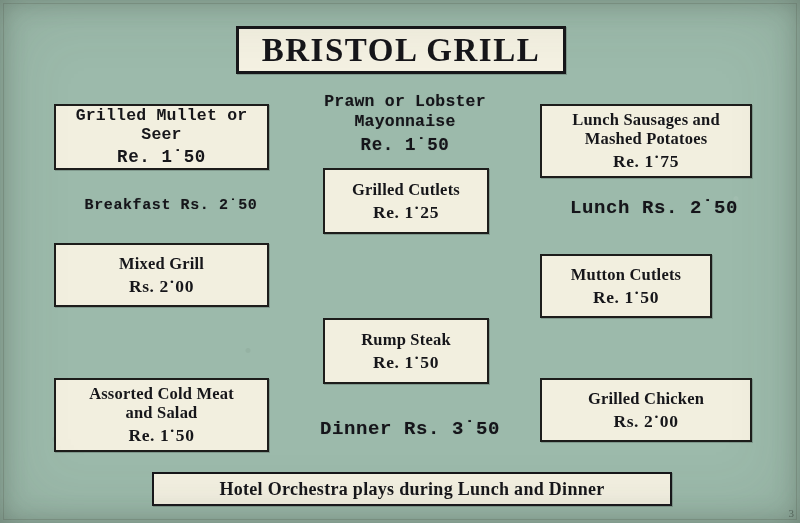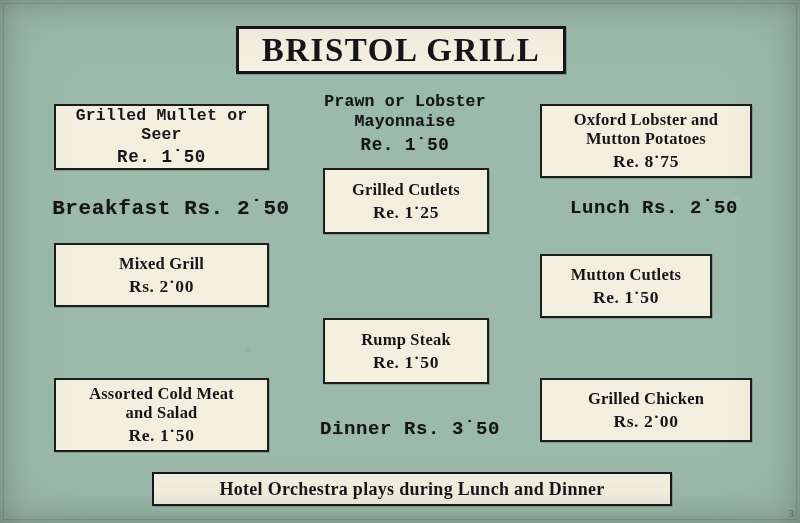--- a/index.html
+++ b/index.html
@@ -121,21 +121,21 @@
     width: 186px;
     font-size: 16px;
     line-height: 1.22;
   }
   #prawn .price { font-size: 17.5px; }
 
   #breakfast-total {
     left: 38px;
     top: 197px;
     width: 266px;
-    font-size: 21px;
+    font-size: 15px;
     letter-spacing: .6px;
   }
   #lunch-total {
     left: 530px;
     top: 197px;
     width: 248px;
     font-size: 19px;
     letter-spacing: .6px;
   }
   #dinner-total {
@@ -224,23 +224,23 @@
     <span class="line name">Grilled Cutlets</span>
     <span class="line price">Re. 1˙25</span>
   </div>
 
   <div class="panel" id="rump">
     <span class="line name">Rump Steak</span>
     <span class="line price">Re. 1˙50</span>
   </div>
 
   <div class="panel" id="oxford">
-    <span class="line name">Oxford Lobster and</span>
-    <span class="line name">Mutton Potatoes</span>
-    <span class="line price">Re. 8˙75</span>
+    <span class="line name">Lunch Sausages and</span>
+    <span class="line name">Mashed Potatoes</span>
+    <span class="line price">Re. 1˙75</span>
   </div>
 
   <div class="panel" id="mutton">
     <span class="line name">Mutton Cutlets</span>
     <span class="line price">Re. 1˙50</span>
   </div>
 
   <div class="panel" id="chicken">
     <span class="line name">Grilled Chicken</span>
     <span class="line price">Rs. 2˙00</span>

